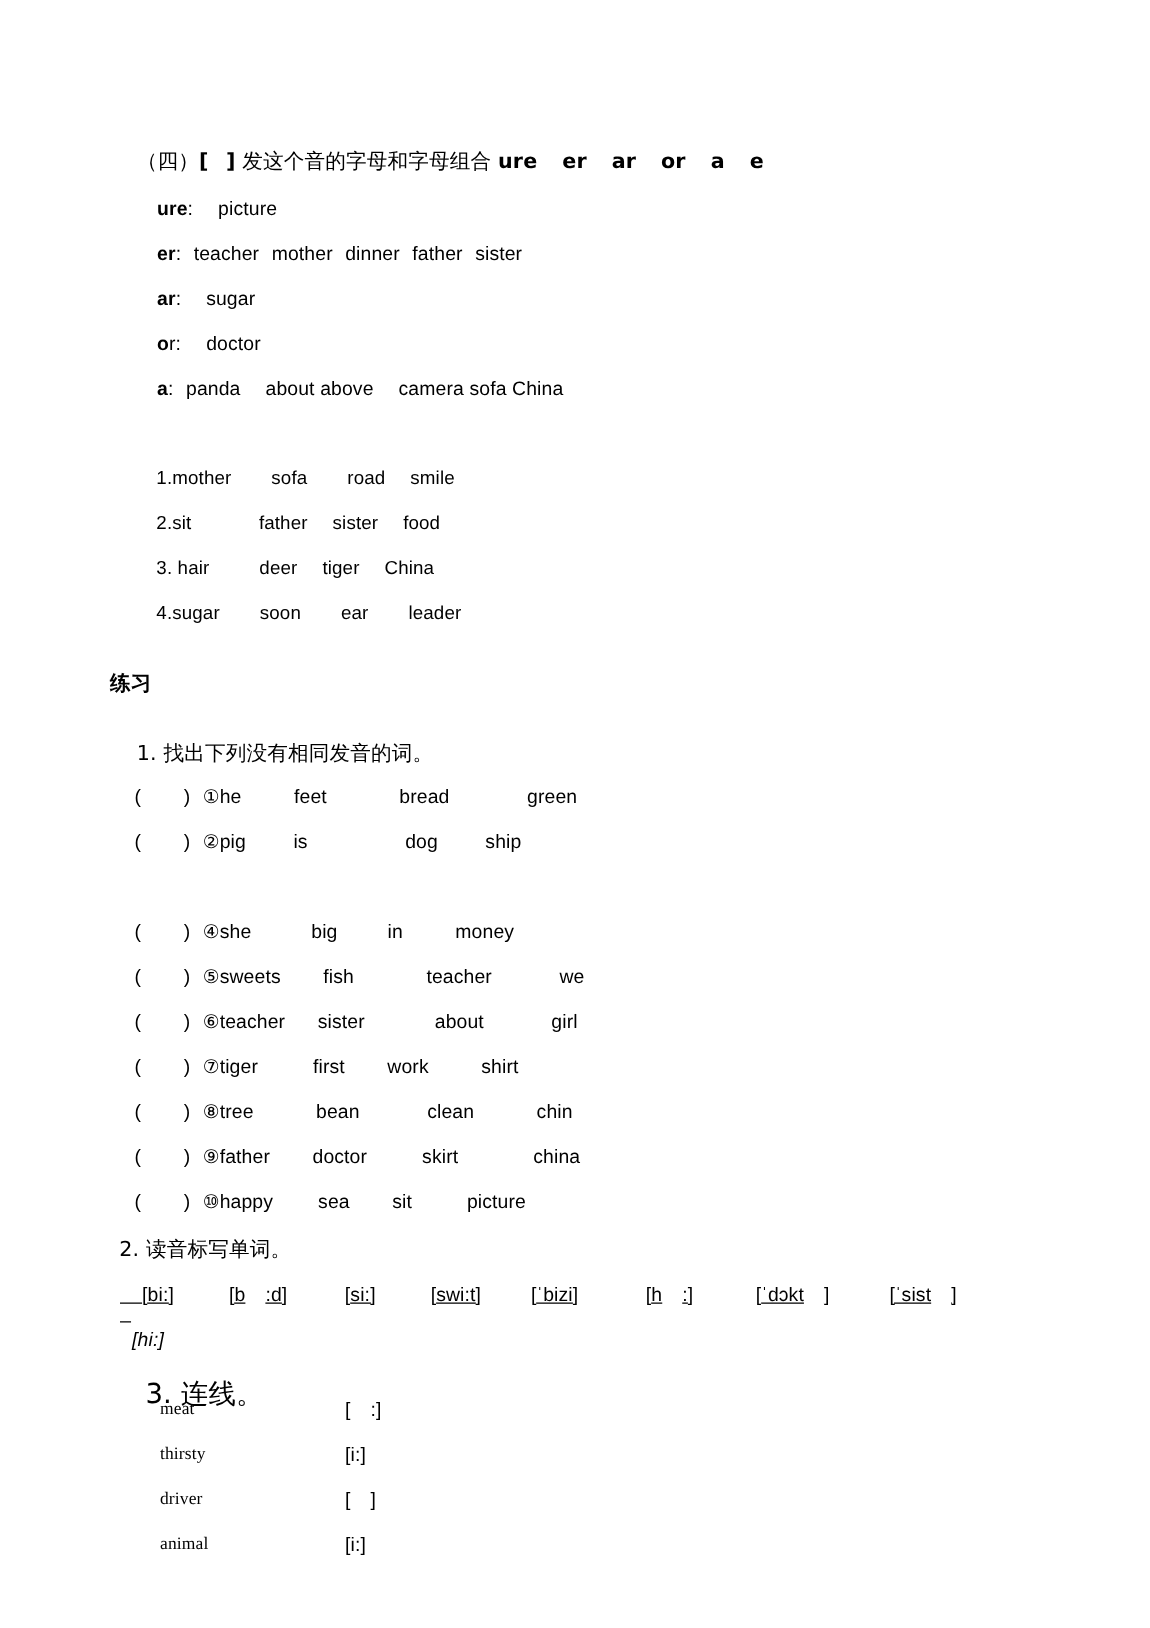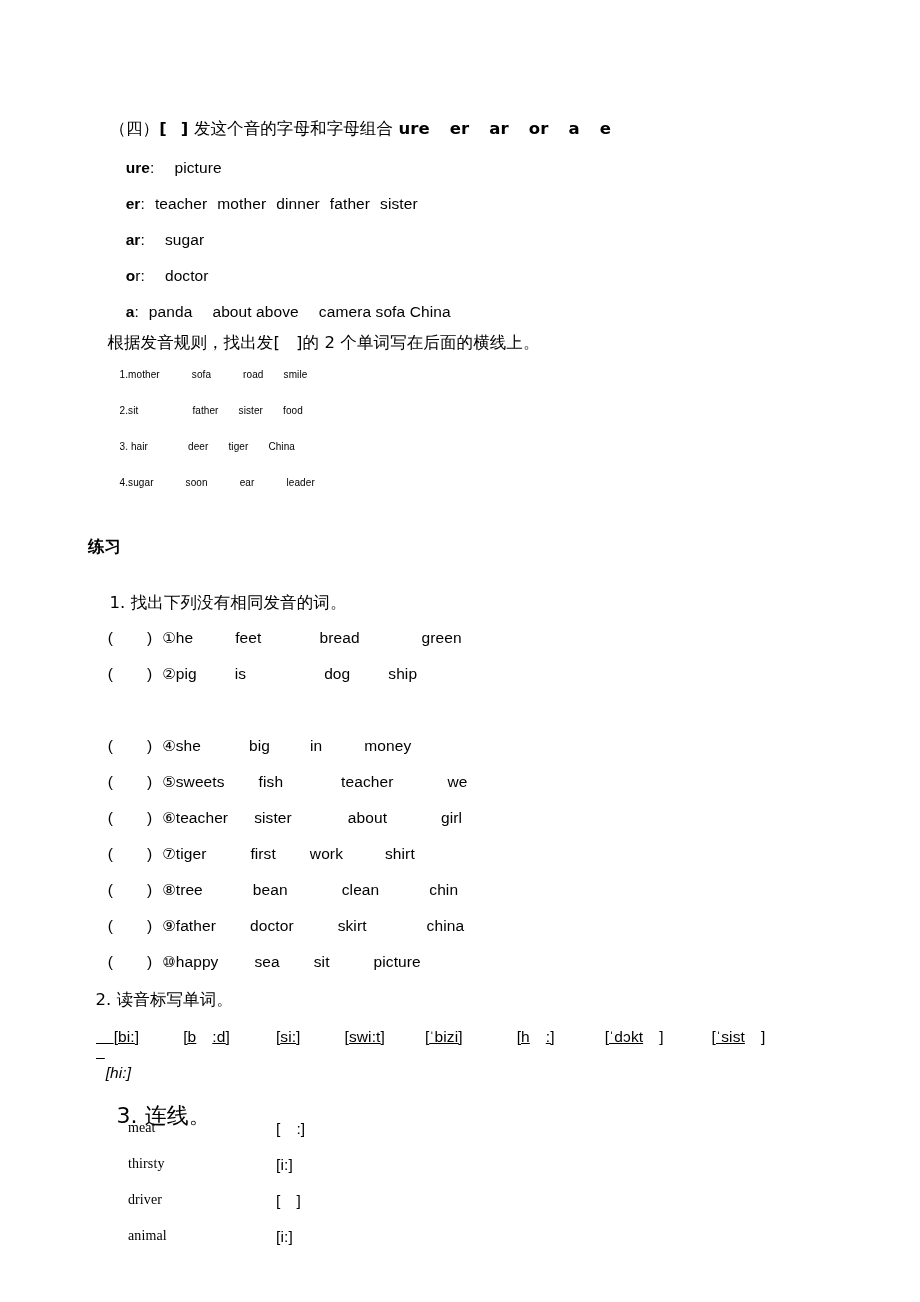--- a/index.html
+++ b/index.html
@@ -45,21 +45,21 @@
 
   
   .rule-row { font-size: 15.5px; }
   .rule-key { font-weight: bold; }
 
   
   #instr-line { left: 86px; top: 318px; font-size: 16.5px; }
   #instr-line .gap { display: inline-block; width: 16px; }
 
   
-  .wordgroup { font-size: 10px; }
+  .wordgroup { font-size: 15px; }
 
   
   #ex-heading { left: 88px; top: 539px; font-size: 16.5px; font-weight: bold; }
   #ex-q1 { left: 88px; top: 578px; font-size: 16.5px; }
   #ex-q2 { left: 74px; top: 975px; font-size: 16.5px; }
   #ex-q3 { left: 88px; top: 1083px; font-size: 22px; }
 
   
   .choice-row { font-size: 15.5px; left: 90px; }
   .choice-row .paren-blank { display: inline-block; width: 34px; }
@@ -99,23 +99,20 @@
   </div>
 
   <div class="ln rule-row" style="left:108px; top:252px;">
     <span class="rule-key">o</span><span>r</span><span>:</span><span class="sp-md"></span><span>doctor</span>
   </div>
 
   <div class="ln rule-row" style="left:108px; top:288px;">
     <span class="rule-key">a</span><span>:</span><span class="sp-sm"></span><span>panda</span><span class="sp-md"></span><span>about above</span><span class="sp-md"></span><span>camera sofa China</span>
   </div>
 
-  <div class="ln cn" id="instr-line">
-    <span>根据发音规则，找出发</span><span>[</span><span class="gap"></span><span>]</span><span>的 2 个单词写在后面的横线上。</span>
-  </div>
 
   <div class="ln wordgroup" style="left:108px; top:360px;">
     <span>1.</span><span>mother</span><span class="sp-lg"></span><span>sofa</span><span class="sp-lg"></span><span>road</span><span class="sp-md"></span><span>smile</span>
   </div>
 
   <div class="ln wordgroup" style="left:108px; top:396px;">
     <span>2.</span><span>sit</span><span style="display:inline-block;width:54px;"></span><span>father</span><span class="sp-md"></span><span>sister</span><span class="sp-md"></span><span>food</span>
   </div>
 
   <div class="ln wordgroup" style="left:108px; top:432px;">

